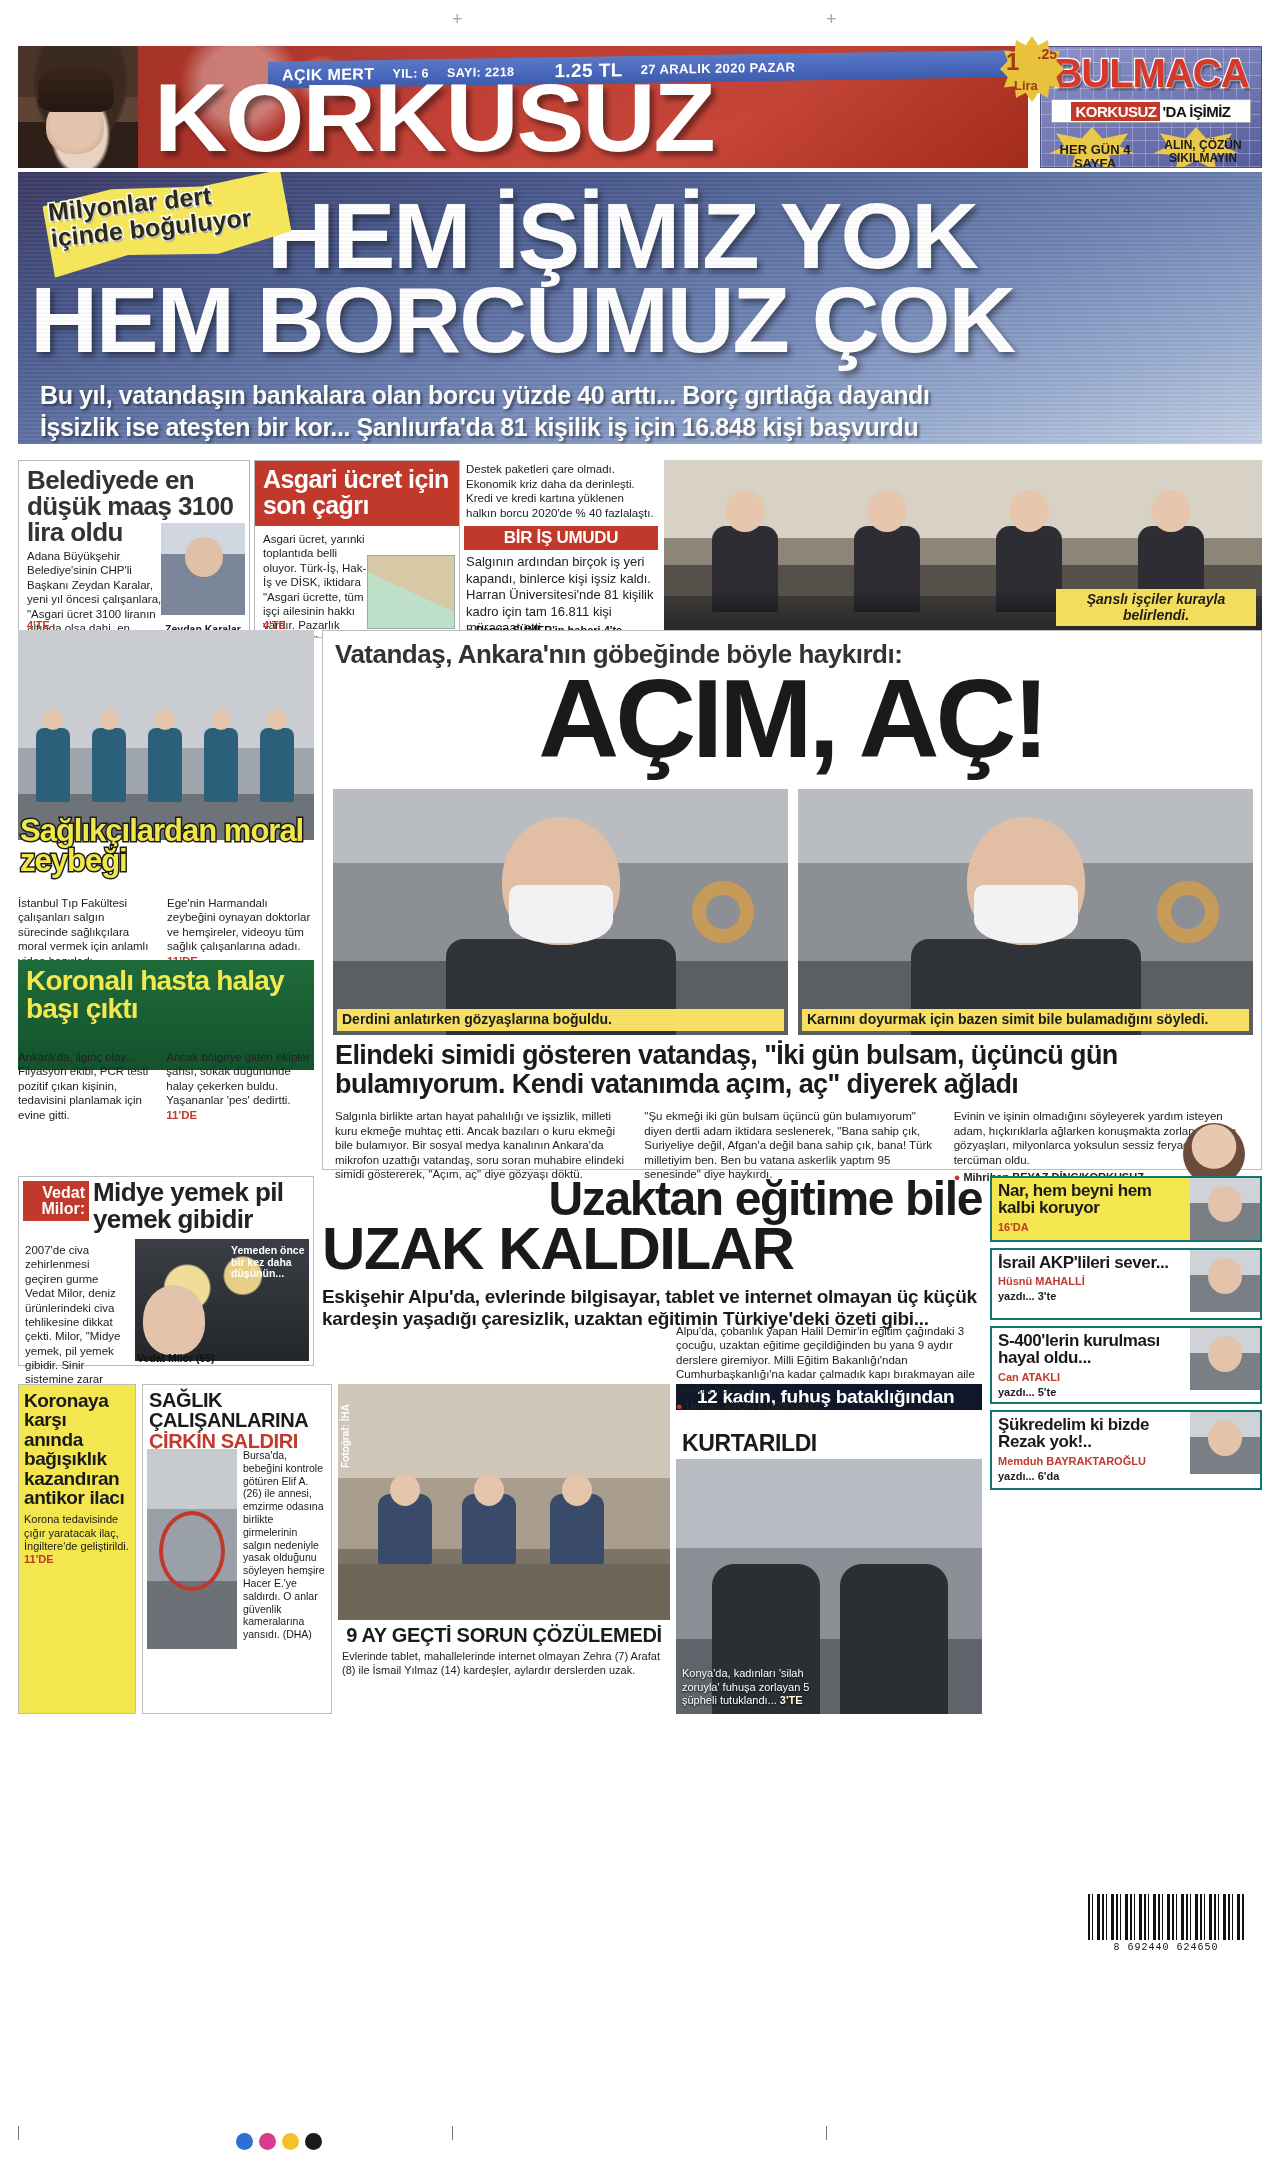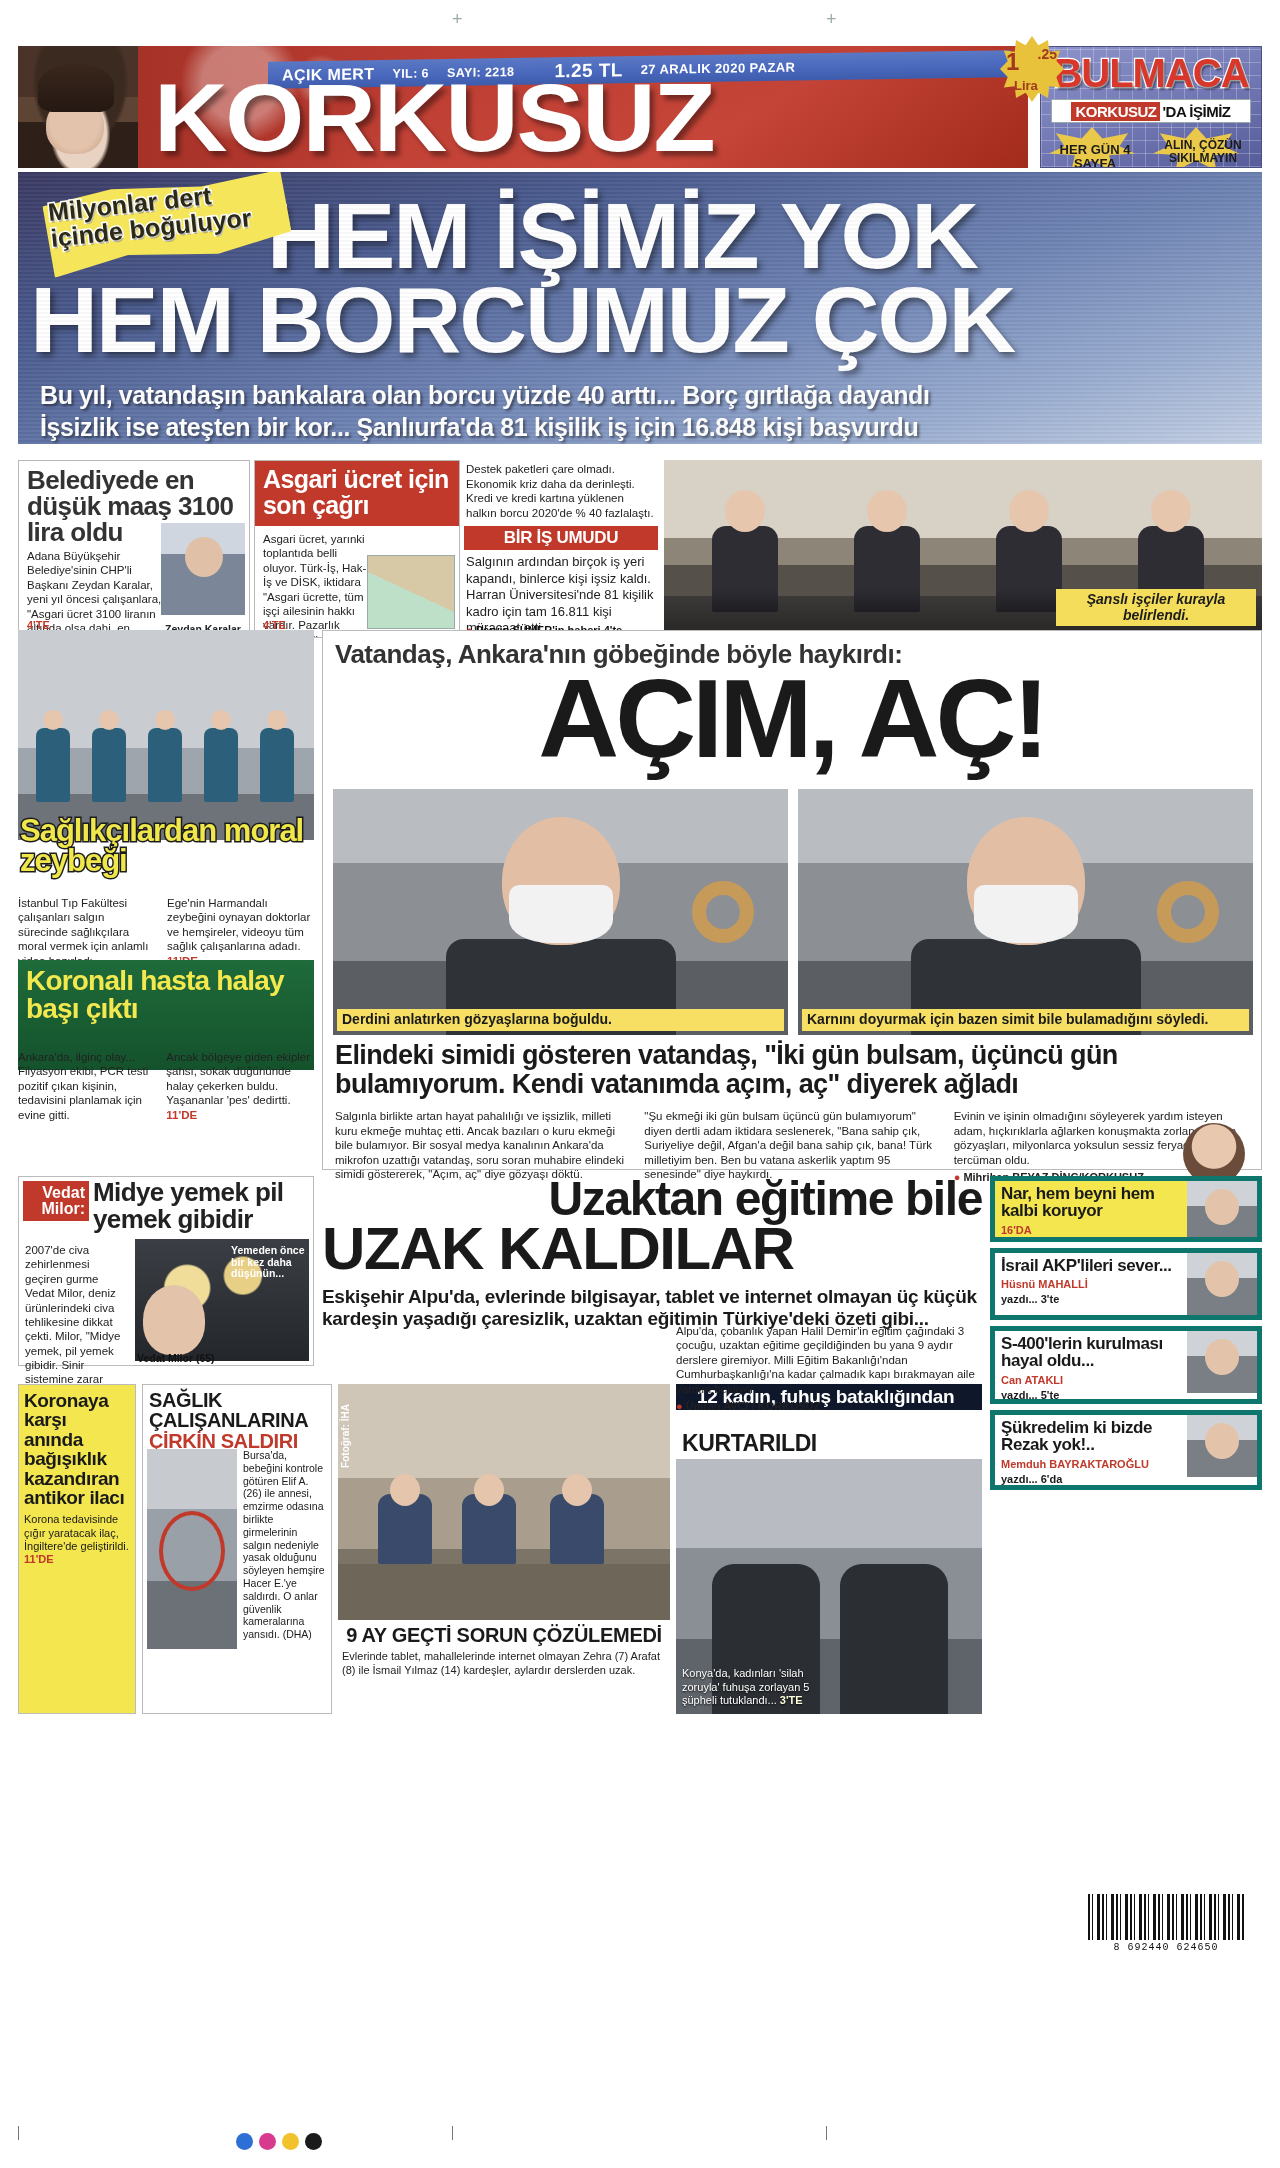--- a/index.html
+++ b/index.html
@@ -304,21 +304,21 @@
 
   
   .uzak { position:absolute; left:304px; top:0; width:660px; height:190px; }
   .uzak .hl1, .uzak .hl2 { font-weight:bold; color:#1a1a1a; letter-spacing:-1.4px; line-height:.94; }
   .uzak .hl1 { font-size:48px;text-align:right; }
   .uzak .hl2 { font-size:60px; }
   .uzak .sub { margin-top:8px; font-size:19px; font-weight:bold; color:#1a1a1a; line-height:1.16; letter-spacing:-.3px; }
 
   
   .rail { position:absolute; left:972px; top:0; width:272px; height:800px; }
-  .rail-item { position:absolute; left:0; width:272px; border:5px solid #0f766e; background:#fff; overflow:hidden; }
+  .rail-item { position:absolute; left:0; width:272px; border:2px solid #0f766e; background:#fff; overflow:hidden; }
   .ri-yellow { background:#f3e64e; }
   .ri-hl { font-size:17px; font-weight:bold; line-height:1.02; color:#1a1a1a; padding:4px 6px; letter-spacing:-.4px; }
   .ri-ref { color:#c0392b; font-weight:bold; font-size:11px; padding:0 6px 3px; }
   .ri-row { display:flex; }
   .ri-txt { flex:1; }
   .ri-av { width:70px; height:62px; background:linear-gradient(180deg,#cfd3d8 0 40%, #7a7f86 40% 100%); }
   .ri-av:after{ content:""; display:block; margin:8px auto 0; width:34px; height:36px; border-radius:50%; background:#e3c4ab; }
 
   
   .bstrip { position:absolute; left:0; top:208px; width:964px; height:330px; }

